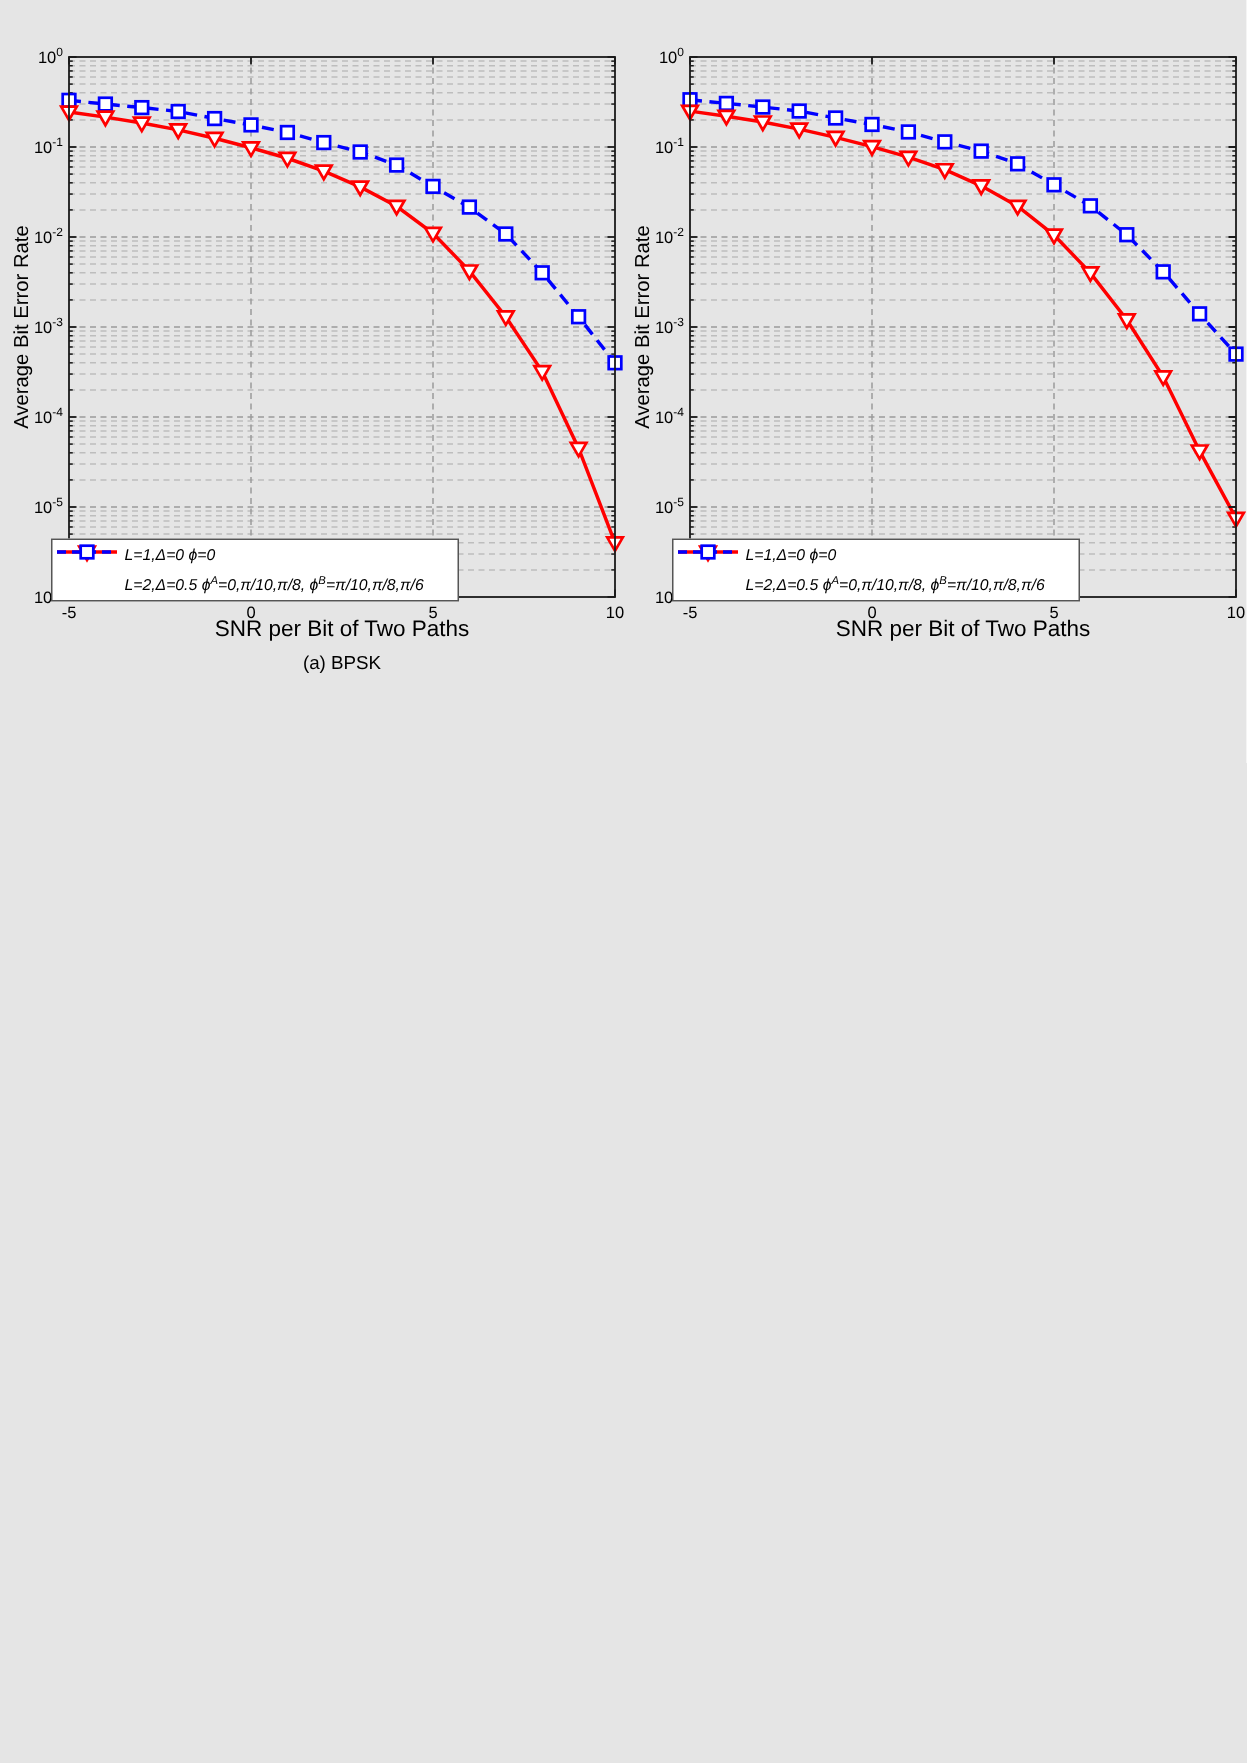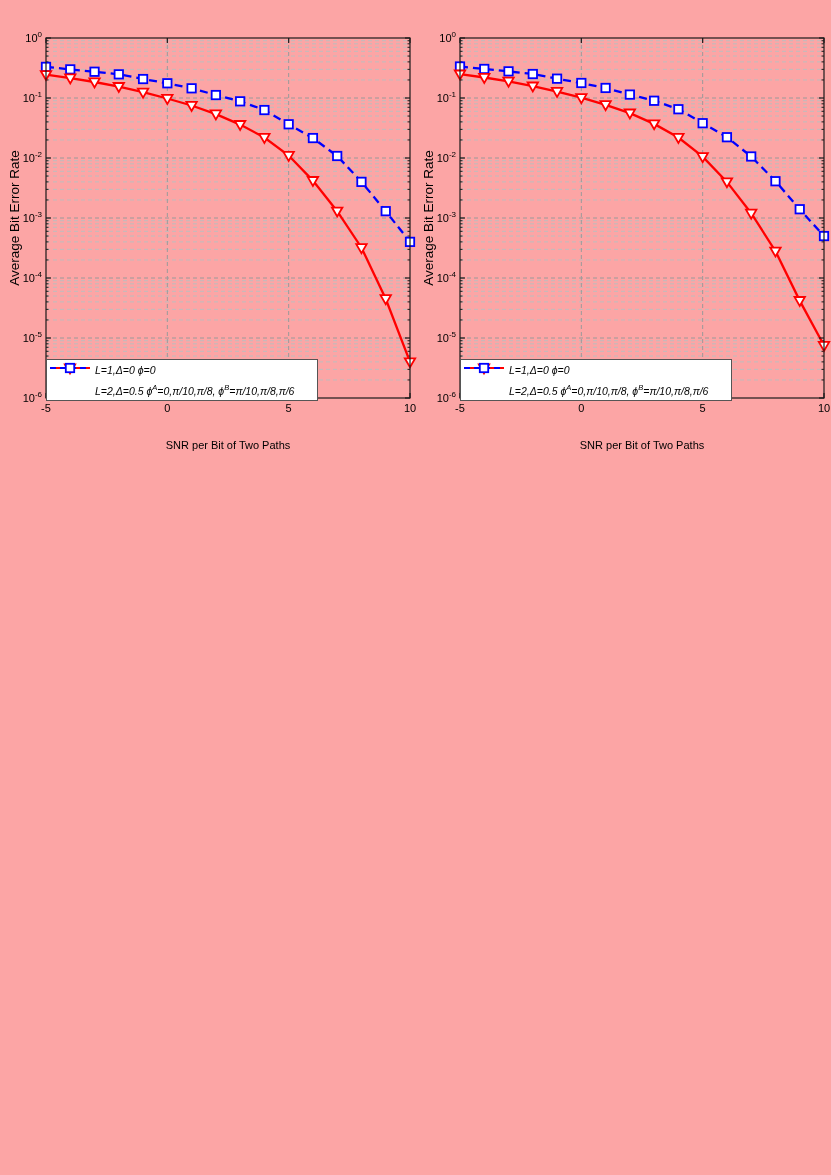--- a/index.html
+++ b/index.html
@@ -1,20 +1,20 @@
 <!DOCTYPE html>
 <html><head>
 <meta charset="utf-8">
 <style>
   html, body { margin: 0; padding: 0; background: #ffffff; }
   .page {
     position: relative;
     width: 831px;
     height: 1175px;
-    background: #fca5a5;
+    background: #e5e5e5;
     font-family: "Liberation Sans", sans-serif;
     overflow: hidden;
     text-decoration: underline;
   }
   .chart {
     position: absolute;
     top: 0;
     width: 420px;
     height: 470px;
   }
@@ -25,37 +25,37 @@
     left: 14px;
     transform: translate(-50%, -50%) rotate(-90deg);
     white-space: nowrap;
     font-size: 13.5px;
     color: #000;
   }
   .xlabel {
     position: absolute;
     left: 46px;
     width: 364px;
-    top: 439px;
+    top: 411px;
     text-align: center;
-    font-size: 11px;
+    font-size: 15px;
     color: #000;
   }
   .caption {
     position: absolute;
     left: 46px;
     width: 364px;
     top: 435px;
     text-align: center;
     font-size: 12.5px;
     color: #000;
   }
   .legend {
     position: absolute;
-    left: 46px;
+    left: 34px;
     top: 359px;
     width: 272px;
     height: 42px;
     background: #ffffff;
     border: 1px solid #555555;
     box-sizing: border-box;
     display: flex;
     flex-direction: column;
     justify-content: space-around;
     padding: 1px 2px;
@@ -310,20 +310,21 @@
         </g>
         <g>
           <text x="46" y="412" text-anchor="middle" font-size="11" fill="#000">-5</text>
           <text x="167.33333333333331" y="412" text-anchor="middle" font-size="11" fill="#000">0</text>
           <text x="288.66666666666663" y="412" text-anchor="middle" font-size="11" fill="#000">5</text>
           <text x="410" y="412" text-anchor="middle" font-size="11" fill="#000">10</text>
         </g>
       </svg>
     <div class="ylabel">Average Bit Error Rate</div>
     <div class="xlabel">SNR per Bit of Two Paths</div>
+    <div class="caption">(a) BPSK</div>
   <div class="legend" style="border-color: rgb(85, 85, 85);">
         <div class="legend-row">
           <div class="legend-sample">
             <svg width="46" height="16">
               <line x1="3" y1="8" x2="43" y2="8" stroke="#ff0000" stroke-width="2.2" stroke-dasharray="none"></line>
               <path d="M 17.8 4.4 L 28.2 4.4 L 23 13.4 Z" fill="#ffffff" stroke="#ff0000" stroke-width="1.8"></path>
             </svg>
           </div>
           <div class="legend-label"><span>L=1,Δ=0 ϕ=0</span></div>
         </div>

